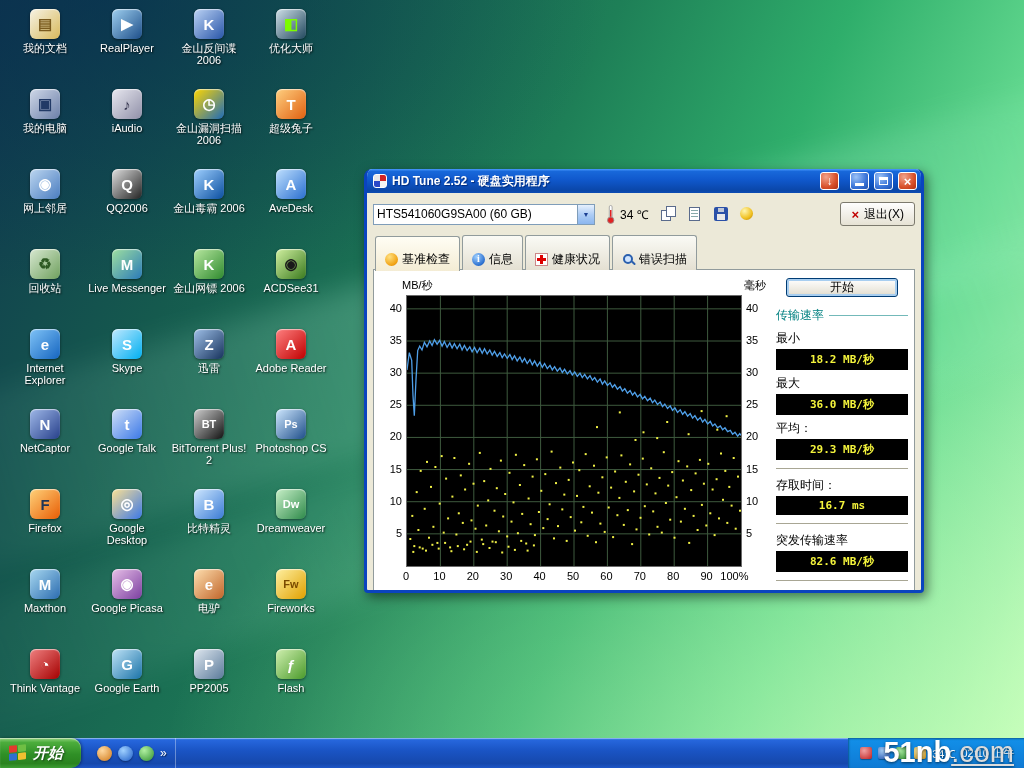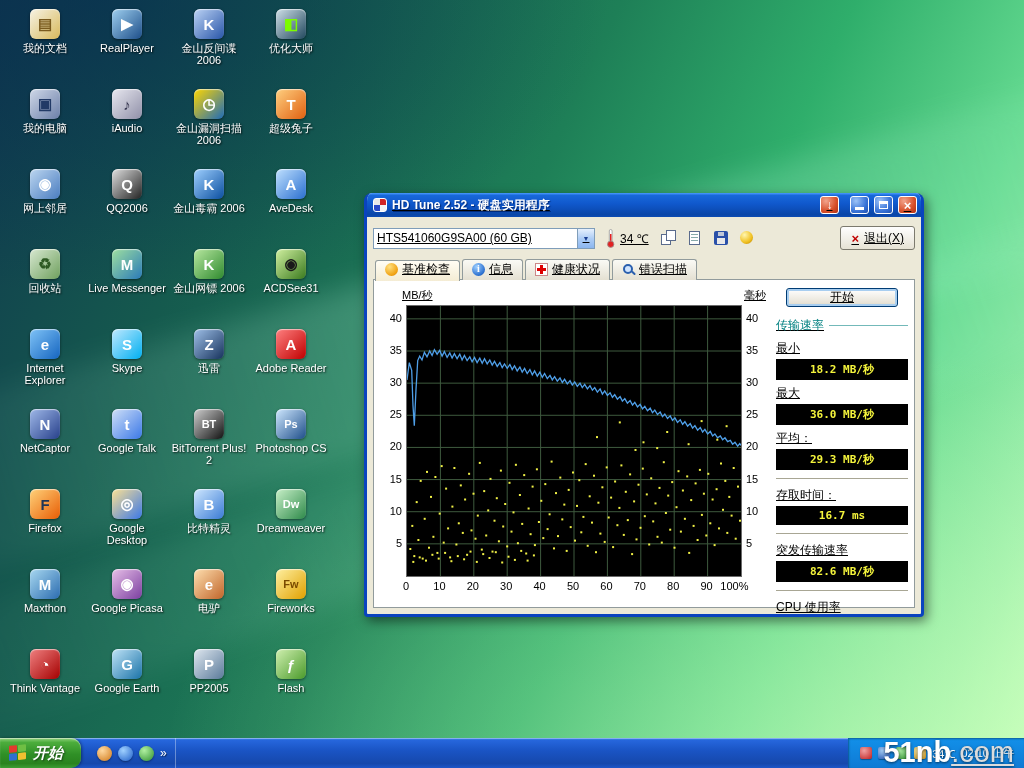--- a/index.html
+++ b/index.html
@@ -20,23 +20,23 @@
   
   .icons { position:absolute; left:4px; top:4px; display:grid;
     grid-template-rows:repeat(9,80px); grid-auto-flow:column; grid-auto-columns:82px; }
   .di { width:82px; display:flex; flex-direction:column; align-items:center; padding-top:5px; cursor:default; }
   .di-glyph { width:30px; height:30px; border-radius:6px; display:flex; align-items:center; justify-content:center;
     font-weight:bold; font-size:15px; box-shadow:0 1px 3px rgba(0,0,0,.5), inset 0 1px 1px rgba(255,255,255,.6); }
   .di-label { margin-top:3px; max-width:78px; text-align:center; font-size:11px; line-height:12px; color:#fff;
     text-shadow:1px 1px 2px rgba(0,0,0,.85); word-break:break-word; }
 
   
-  .window { position:absolute; left:364px; top:193px; width:560px; height:424px;
+  .window { position:absolute; left:364px; top:169px; width:560px; height:424px;
     border:3px solid #0A43BF; border-top:none; border-radius:8px 8px 4px 4px; overflow:hidden;
-    box-shadow:3px 4px 12px rgba(0,0,0,.5); background:#ECE9D8;text-decoration:underline; }
+    box-shadow:3px 4px 12px rgba(0,0,0,.5); background:#ECE9D8; }
   .titlebar { height:24px; display:flex; align-items:center; gap:5px; padding:0 4px 0 6px;
     background:linear-gradient(180deg,#4a9aff 0%,#1868da 10%,#1058cc 45%,#0a46a8 90%,#0c4cb4 100%); }
   .app-ico { width:14px; height:14px; border-radius:3px; flex:0 0 auto;
     background:conic-gradient(#d22525 0 25%, #f4f4f4 25% 50%, #2a49c8 50% 75%, #e8e8e8 75%); border:1px solid #fff; }
   .title-text { flex:1; color:#fff; font-weight:bold; font-size:12px; text-shadow:1px 1px 1px #002a7a;
     white-space:nowrap; overflow:hidden; }
   .tbb { width:19px; height:18px; border-radius:3px; border:1px solid #fff; display:flex; align-items:center;
     justify-content:center; color:#fff; font-weight:bold; position:relative; cursor:pointer; flex:0 0 auto; }
   .blue { background:radial-gradient(circle at 30% 25%, #9cc3f7, #3a74d8 60%, #1e50b0); }
   .red  { background:radial-gradient(circle at 30% 25%, #f2a48c, #d8502a 60%, #b03012); }
@@ -67,21 +67,21 @@
   .ball .bl { left:3px; top:2px; width:13px; height:13px; border-radius:50%;
     background:radial-gradient(circle at 35% 30%, #fff6b0, #f0c020 60%, #b07800); }
   .spacer { flex:1; }
   .exit { display:flex; align-items:center; gap:5px; height:24px; padding:0 10px; font-size:12px;
     background:linear-gradient(#fefefe,#e6e2d4); border:1px solid #7c7a6e; border-radius:3px; cursor:pointer;
     font-family:"Liberation Sans",sans-serif; }
   .exit-x { color:#c00000; font-weight:bold; font-size:13px; }
 
   
   .tabrow { display:flex; margin-top:6px; padding-left:2px; position:relative; z-index:2; }
-  .tab { display:flex; align-items:center; gap:4px; padding:0 9px 2px; font-size:12px; margin-right:2px;
+  .tab { display:flex; align-items:center; gap:4px; padding:14px 9px 2px; font-size:12px; margin-right:2px;
     border:1px solid #919b9c; border-bottom:none; border-radius:3px 3px 0 0; cursor:pointer;
     background:linear-gradient(#fafaf5,#e4e0d2); }
   .tab.active { background:linear-gradient(#fffdf4,#f4ecd4); position:relative; top:1px; padding-bottom:3px; }
   .tabico { width:13px; height:13px; display:inline-block; position:relative; flex:0 0 auto; }
   .ti0 { border-radius:50%; background:radial-gradient(circle at 35% 30%, #ffe080, #f0a010 70%, #b06000); }
   .ti1 { border-radius:50%; background:radial-gradient(circle at 35% 30%, #9fd0ff, #2a6fd0 70%, #123e8a); }
   .ti1:after { content:"i"; position:absolute; left:5px; top:0; color:#fff; font:bold 10px "Liberation Serif",serif; }
   .ti2 { background:#fff; border:1px solid #c88; }
   .ti2:before { content:""; position:absolute; left:1px; top:4px; width:9px; height:3px; background:#d00; }
   .ti2:after  { content:""; position:absolute; left:4px; top:1px; width:3px; height:9px; background:#d00; }

